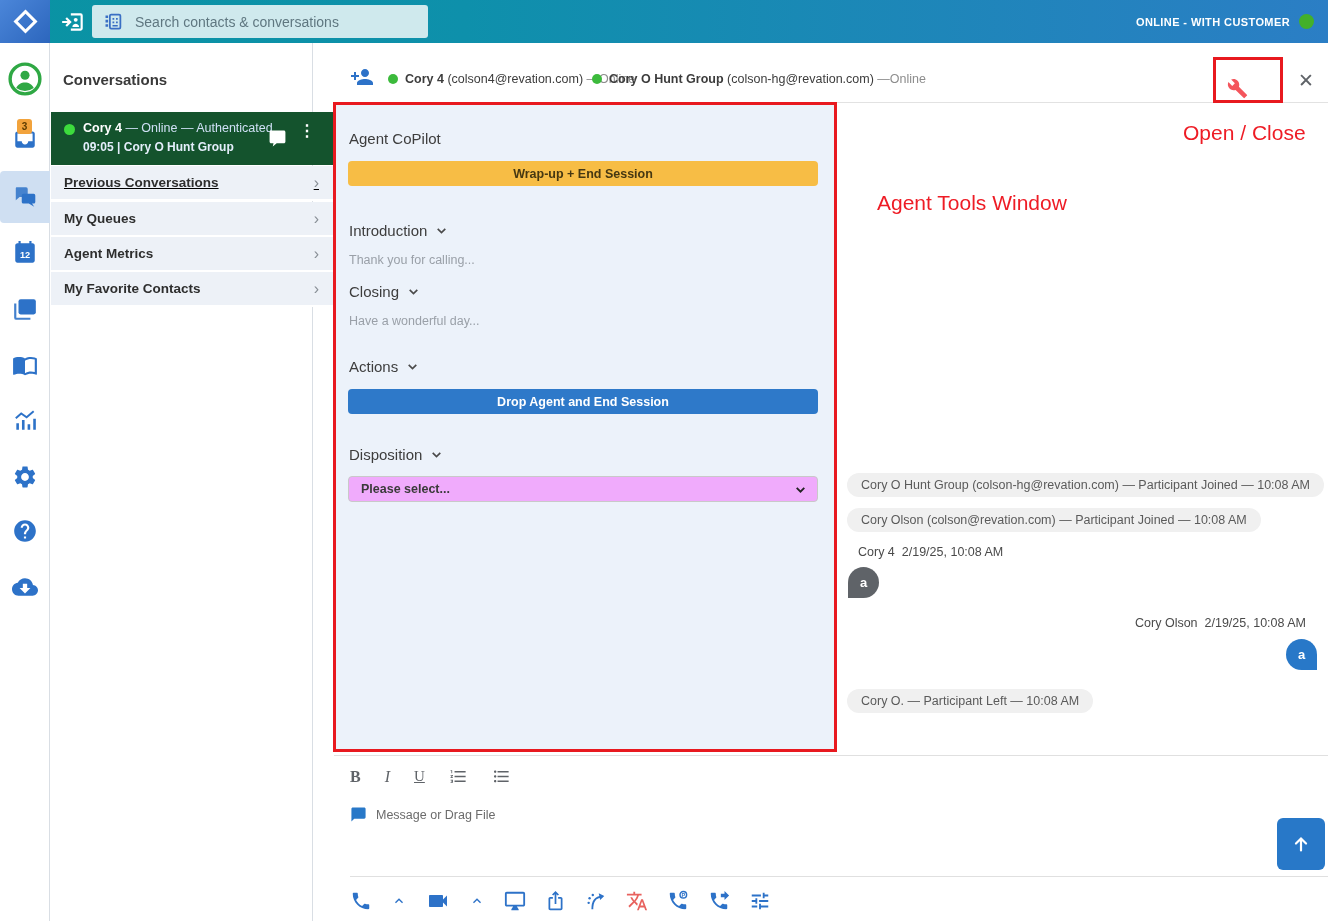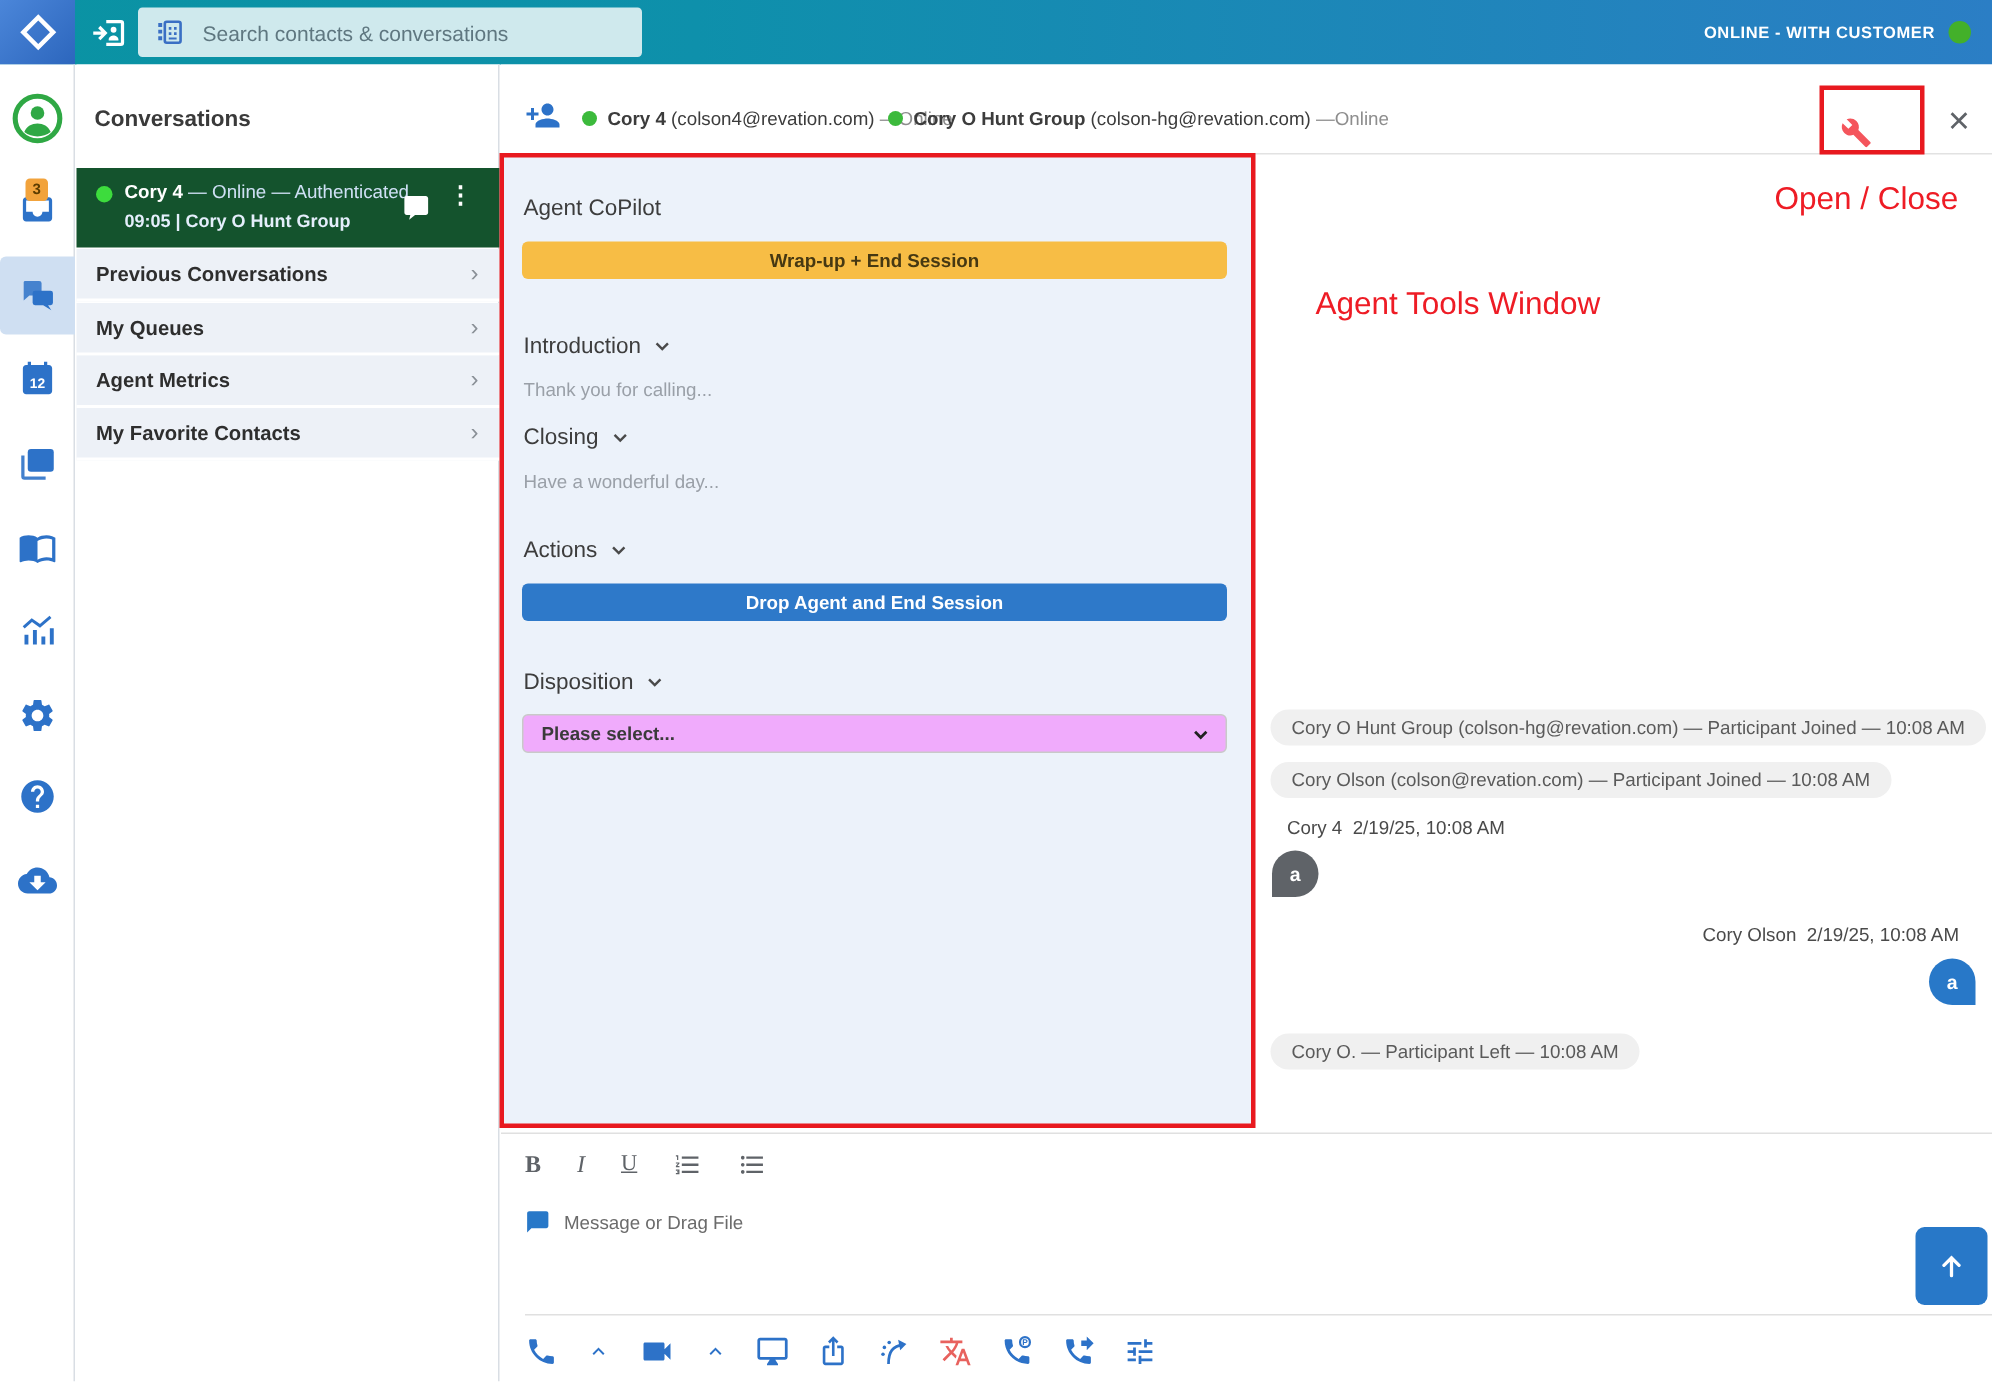--- a/index.html
+++ b/index.html
@@ -24,21 +24,21 @@
   .status-dot { width:15px; height:15px; border-radius:50%; background:#43b02a; }
 
   
   .rail { position:absolute; left:0; top:43px; width:50px; height:878px; background:#fff; border-right:1px solid #d9dee4; }
   .rail-item { position:absolute; left:0; width:50px; height:44px; display:flex; align-items:center; justify-content:center; color:#2d72c8; }
   .rail-item.selected { background:#cfdff2; border-radius:4px 0 0 4px; height:52px; }
   .badge { position:absolute; top:-7px; right:6px; min-width:15px; height:15px; background:#f2a33c; color:#5c3c00;
     font-size:10px; font-weight:bold; border-radius:3px; display:flex; align-items:center; justify-content:center; padding:0 3px; }
 
   
-  .convpanel { position:absolute; left:51px; top:43px; width:282px; height:878px; background:#fff; border-right:1px solid #d9dee4; }
+  .convpanel { position:absolute; left:51px; top:43px; width:262px; height:878px; background:#fff; border-right:1px solid #d9dee4; }
   .conv-title { position:absolute; left:12px; top:28px; font-size:15px; font-weight:bold; color:#3a3a3a; }
   .conv-active { position:absolute; left:0; top:69px; width:282px; height:53px; background:#14532d; color:#fff; }
   .conv-dot { position:absolute; left:13px; top:12px; width:11px; height:11px; border-radius:50%; background:#3ddc3d; }
   .conv-line1 { position:absolute; left:32px; top:9px; font-size:12.5px; white-space:nowrap; }
   .conv-name { font-weight:bold; }
   .conv-sub { color:#cfe0f5; }
   .conv-line2 { position:absolute; left:32px; top:28px; font-size:12px; font-weight:600; color:#e4eefb; }
   .conv-chaticon { position:absolute; right:46px; top:17px; color:#fff; }
   .conv-kebab { position:absolute; right:18px; top:15px; font-size:16px; font-weight:bold; color:#fff; letter-spacing:0; line-height:7px; }
   .conv-row { position:absolute; left:0; width:282px; height:35px; background:#edf1f7; border-bottom:2px solid #fff;
@@ -205,21 +205,21 @@
       </div>
       <div class="conv-line2">09:05 | Cory O Hunt Group</div>
       <span class="conv-chaticon">
         <svg width="19" height="19" viewBox="0 0 24 24" fill="#fff">
             <path d="M20 2H4c-1.1 0-2 .9-2 2v12c0 1.1.9 2 2 2h3l-1 4 5-4h9c1.1 0 2-.9 2-2V4c0-1.1-.9-2-2-2z"></path>
           </svg>
       </span>
       <span class="conv-kebab">⋮</span>
     </div>
 
-    <div class="conv-row" style="top:123px;">
+    <div class="conv-row" style="top:123px;text-decoration:underline;">
       <span class="conv-row-label">Previous Conversations</span>
       <span class="conv-chevron">›</span>
     </div>
     <div class="conv-row" style="top:159px;">
       <span class="conv-row-label">My Queues</span>
       <span class="conv-chevron">›</span>
     </div>
     <div class="conv-row" style="top:194px;">
       <span class="conv-row-label">Agent Metrics</span>
       <span class="conv-chevron">›</span>

